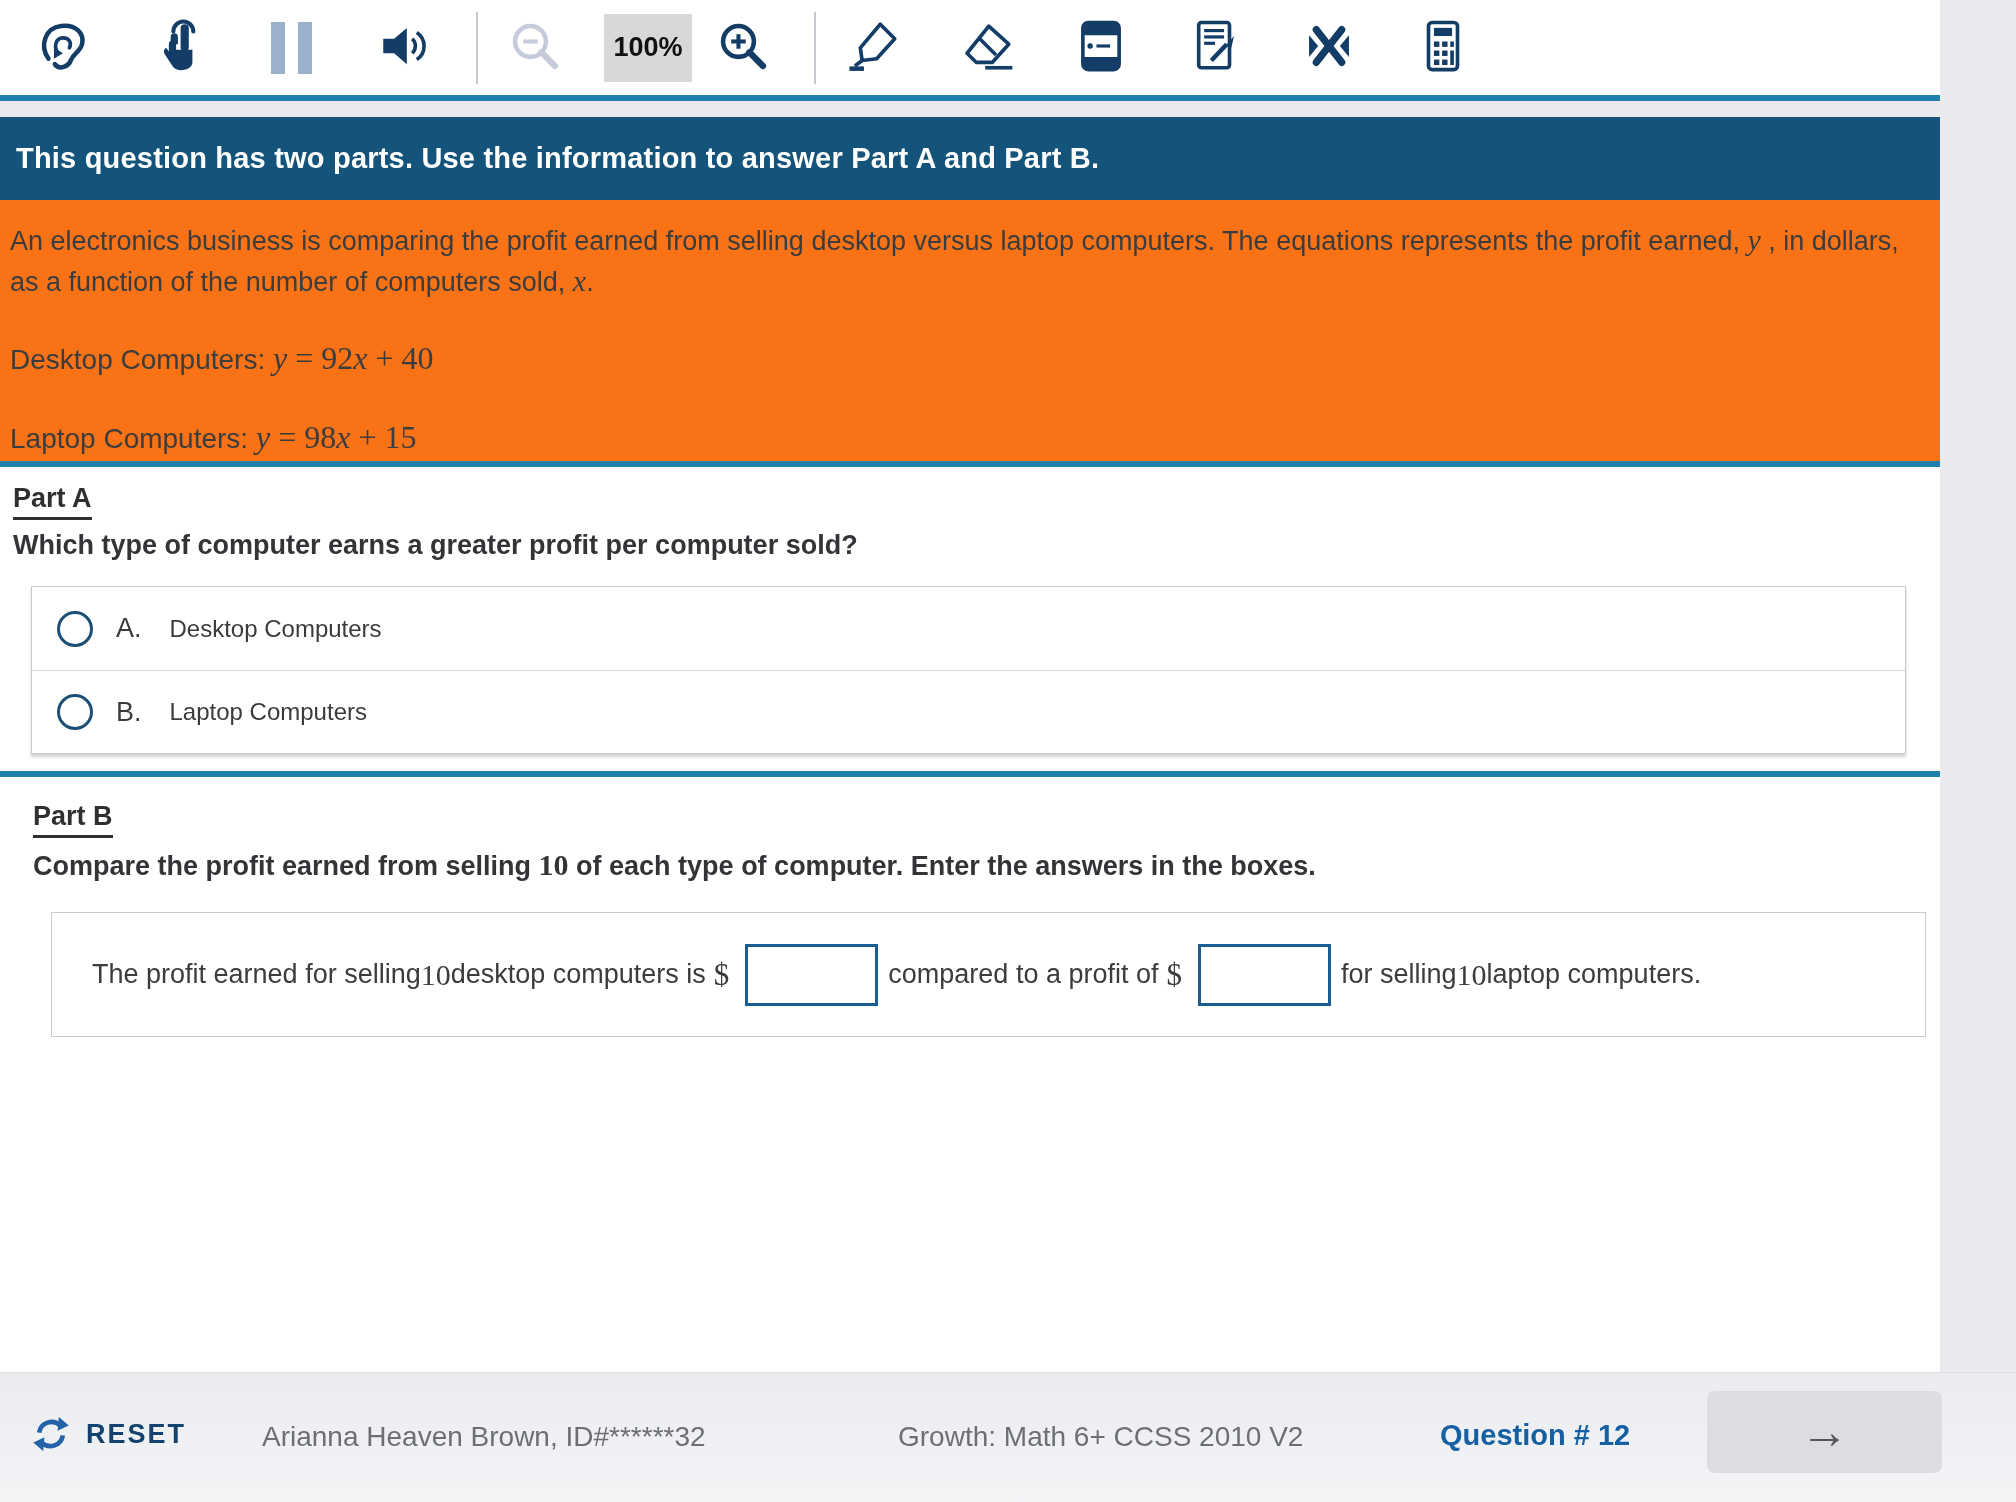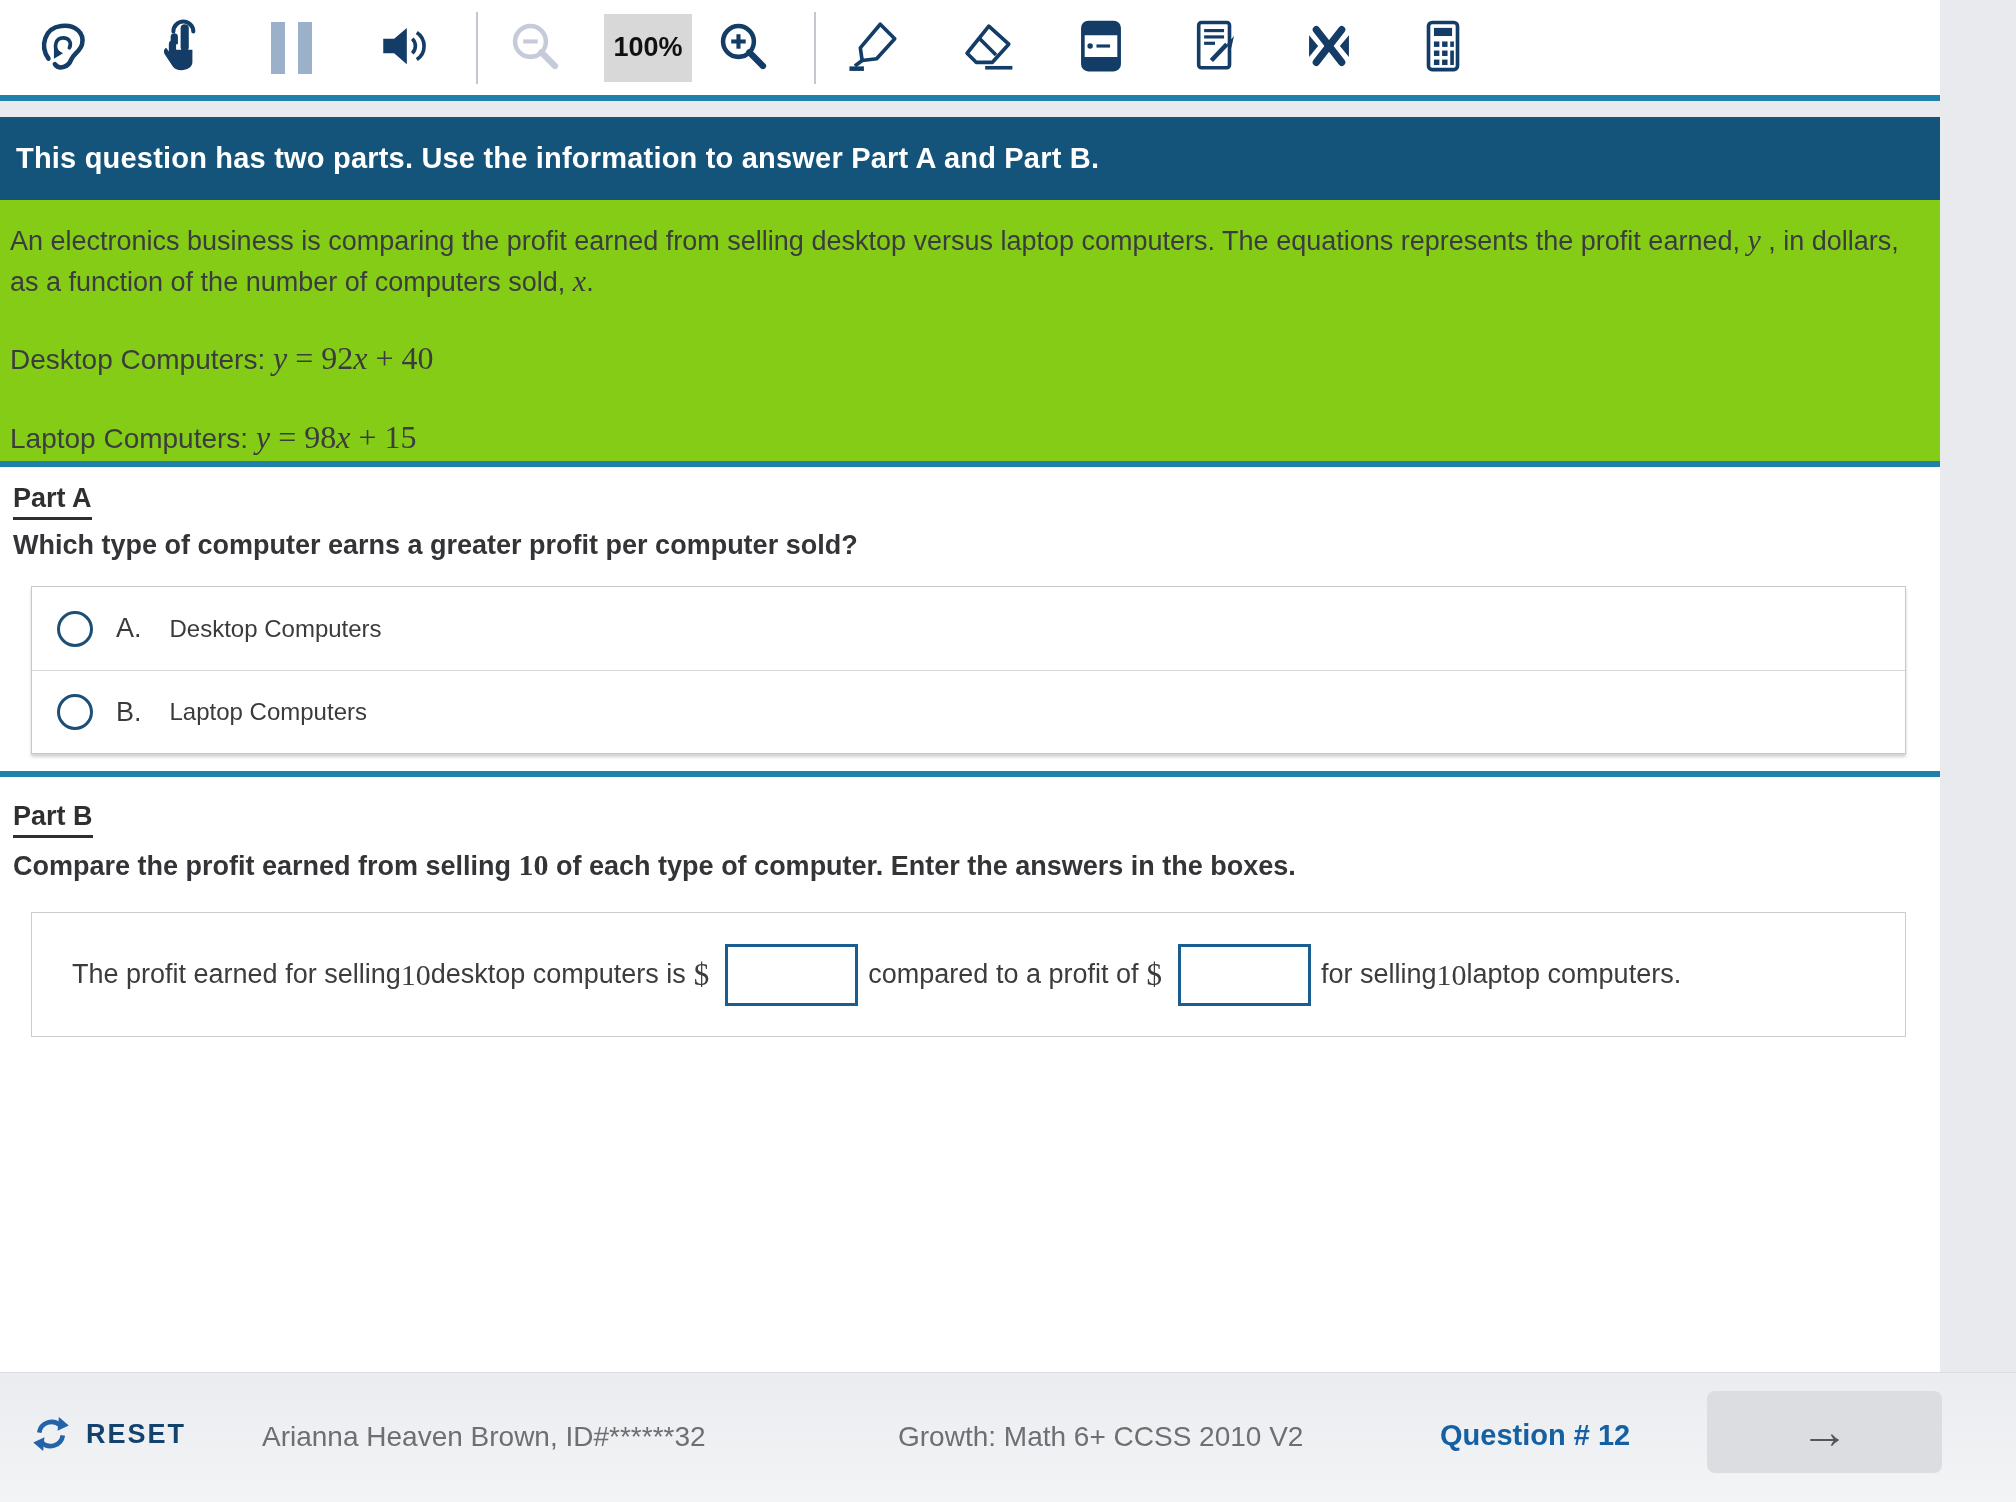--- a/index.html
+++ b/index.html
@@ -21,31 +21,31 @@
   .pause-bars { display:flex; gap:13px; }
   .pause-bars span { display:block; width:14px; height:52px; background:#9bb0c9; }
 
   .rule-blue { height:6px; width:1940px; background:#1f81ab; }
   .gap-band { height:16px; width:1940px; background:#e9eaed; }
 
   
   .qheader { height:83px; width:1940px; background:#14547a; color:#ffffff; display:flex; align-items:center; padding-left:16px; font-size:29px; font-weight:600; letter-spacing:.2px; }
 
   
-  .stimulus { height:261px; width:1940px; background:#84cc16; padding:20px 10px 0 10px; }
+  .stimulus { height:261px; width:1940px; background:#f97316; padding:20px 10px 0 10px; }
   .stim-para { font-size:27px; line-height:40px; color:#3b3c3e; max-width:1925px; }
   .math-var { font-family:"Liberation Serif", serif; font-style:italic; font-size:30px; }
   .math-num { font-family:"Liberation Serif", serif; font-size:30px; }
   .equation { font-size:28px; margin-top:38px; color:#3b3c3e; }
   .equation .eq-math { font-family:"Liberation Serif", serif; font-size:32px; }
   .equation:last-child { margin-top:42px; }
 
   
   .part-a { height:304px; width:1940px; background:#ffffff; padding:16px 0 0 13px; }
-  .part-b { height:595px; width:1940px; background:#ffffff; padding:24px 0 0 13px; }
+  .part-b { height:595px; width:1940px; background:#ffffff; padding:24px 0 0 13px;margin-left:20px; }
   .part-label { display:inline-block; font-size:27px; font-weight:bold; color:#2e2f31; border-bottom:3px solid #2e2f31; padding-bottom:3px; }
   .part-question { font-size:27px; font-weight:bold; color:#333437; margin-top:10px; }
 
   .options-box { width:1875px; margin-left:18px; margin-top:25px; background:#fff; border:1px solid #c9c9c9; box-shadow:0 3px 3px rgba(0,0,0,.18); }
   .option-row { height:83px; display:flex; align-items:center; padding-left:25px; cursor:pointer; }
   .option-row + .option-row { border-top:1px solid #d7d7d7; }
   .radio { width:36px; height:36px; border:3px solid #1c4f76; border-radius:50%; background:#fff; flex:0 0 auto; }
   .opt-letter { font-size:27px; margin-left:23px; color:#3a3b3d; }
   .opt-text { font-size:24px; margin-left:28px; color:#3a3b3d; }
 

